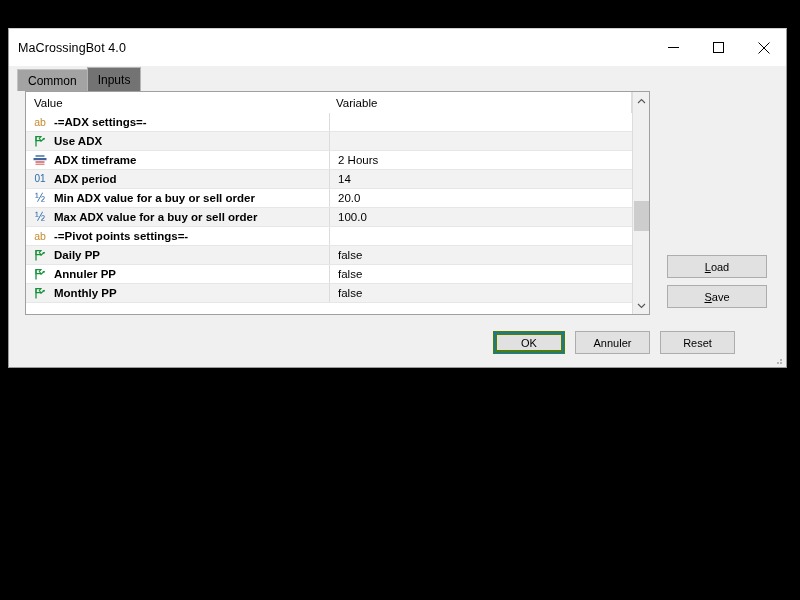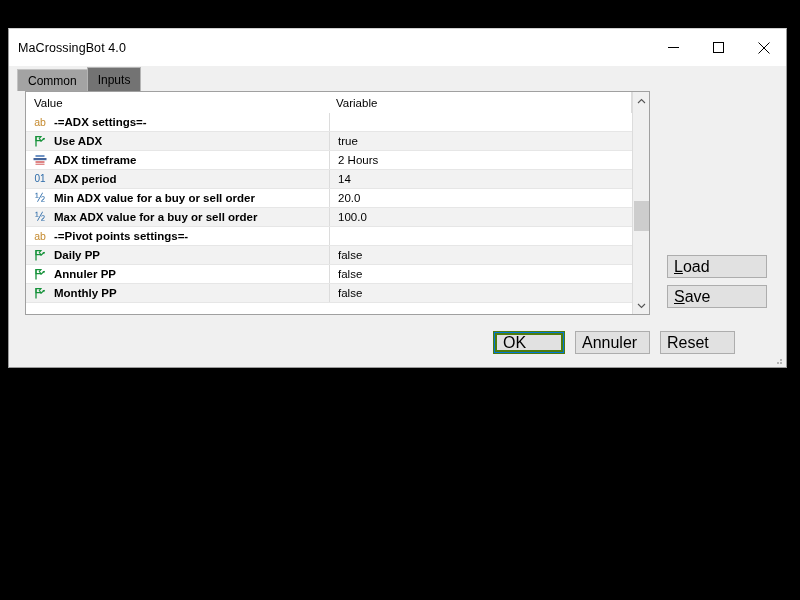--- a/index.html
+++ b/index.html
@@ -200,24 +200,25 @@
     position: absolute;
     left: 1px; width: 15px;
     top: 92px; height: 30px;
     background: #cdcdcd;
   }
 
   
   .btn {
     background: #e1e1e1;
     border: 1px solid #adadad;
-    font-size: 16px;
+    font-size: 11px;
     color: #000;
     display: flex;
     align-items: center;
+    justify-content: center;
     cursor: default;
     font-family: "Liberation Sans", sans-serif;
   }
   .btn u { text-decoration: underline; }
   #btn-load {
     position: absolute;
     left: 658px; top: 164px;
     width: 100px; height: 23px;
   }
   #btn-save {
@@ -312,23 +313,20 @@
                 <span class="icon">
                   <svg width="14" height="14" viewBox="0 0 14 14">
                     <path d="M3 2 L3 12.5" stroke="#17923b" stroke-width="1.3" fill="none"></path>
                     <path d="M3 2.6 L8 2.6 L6.3 4.6 L8 6.6 L3 6.6 Z" fill="none" stroke="#17923b" stroke-width="1.1"></path>
                     <path d="M7.5 7.5 L11.5 4.2" stroke="#17923b" stroke-width="1.2" fill="none"></path>
                     <path d="M11.8 4 L9.4 4.2 L11.2 6.2 Z" fill="#17923b"></path>
                   </svg>
                 </span>
                 <span class="label-group">Use ADX</span>
               </div>
-              <div class="cell-val">
-                <span>true</span>
-              </div>
             </div>
             <div class="row plain">
               <div class="cell-var">
                 <span class="icon">
                   <svg width="14" height="13" viewBox="0 0 14 13">
                     <rect x="2.5" y="1" width="9" height="2" fill="#6f93c4"></rect>
                     <rect x="0.5" y="4" width="13" height="2.2" fill="#44659b"></rect>
                     <rect x="2.5" y="7.3" width="9" height="1.4" fill="#d05050"></rect>
                     <rect x="2.5" y="9.6" width="9" height="1.4" fill="#e08a8a"></rect>
                   </svg>

